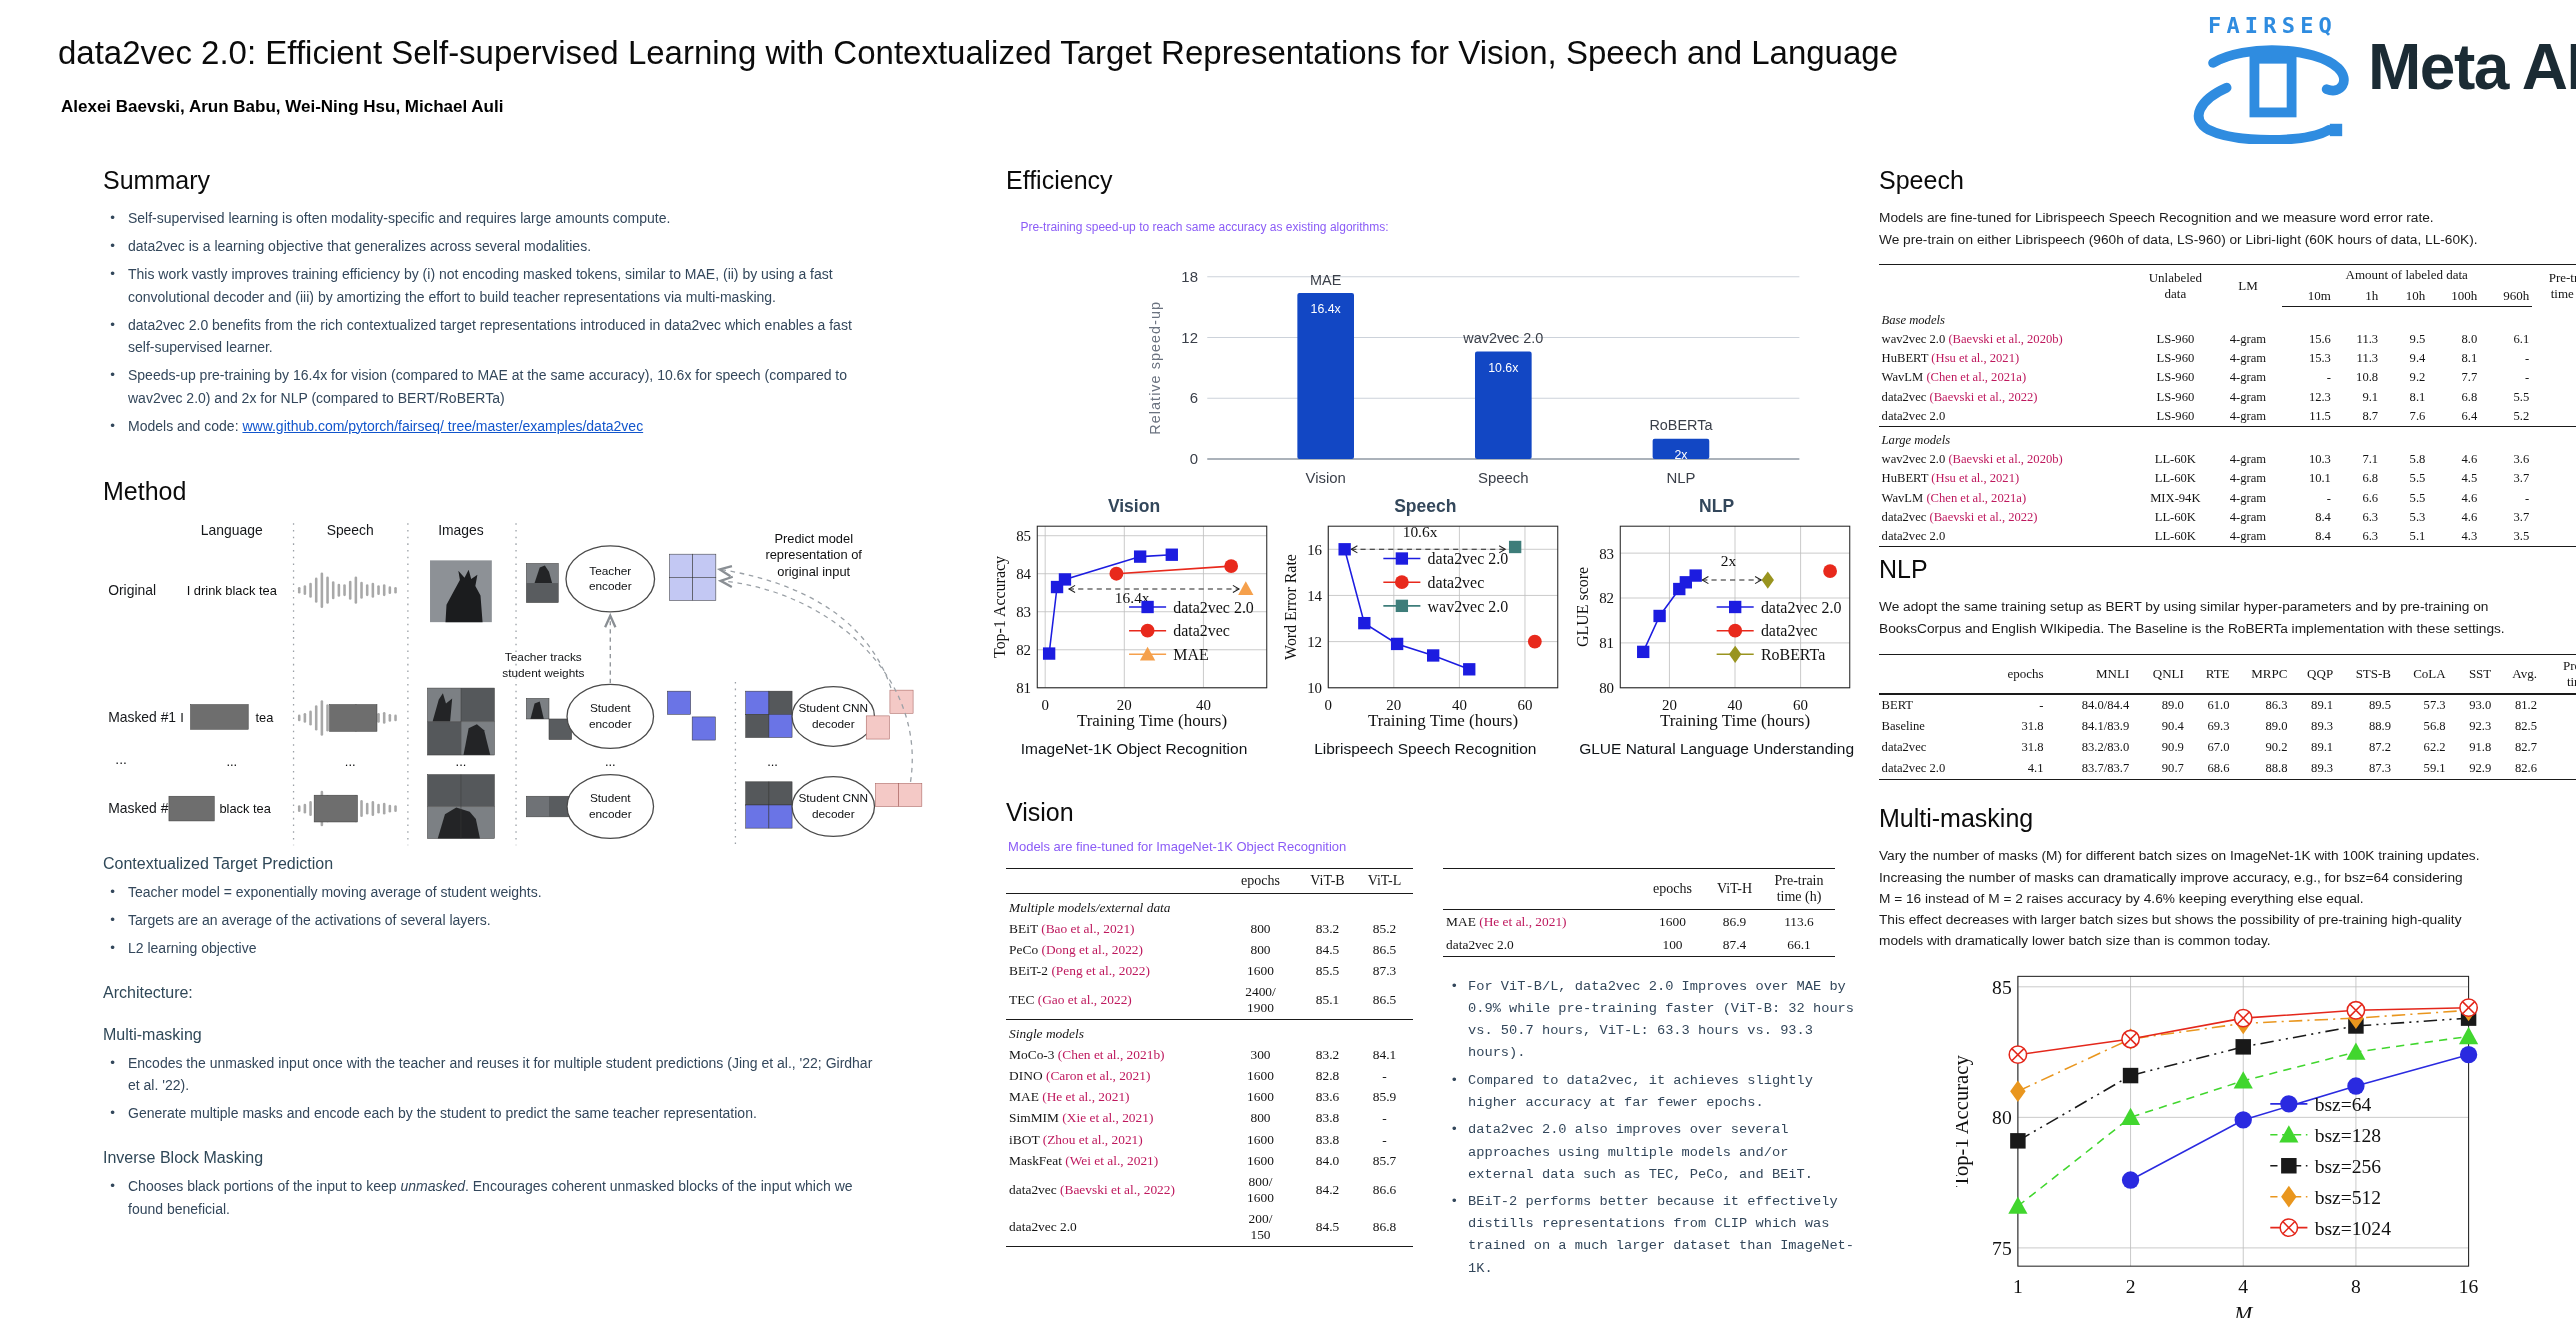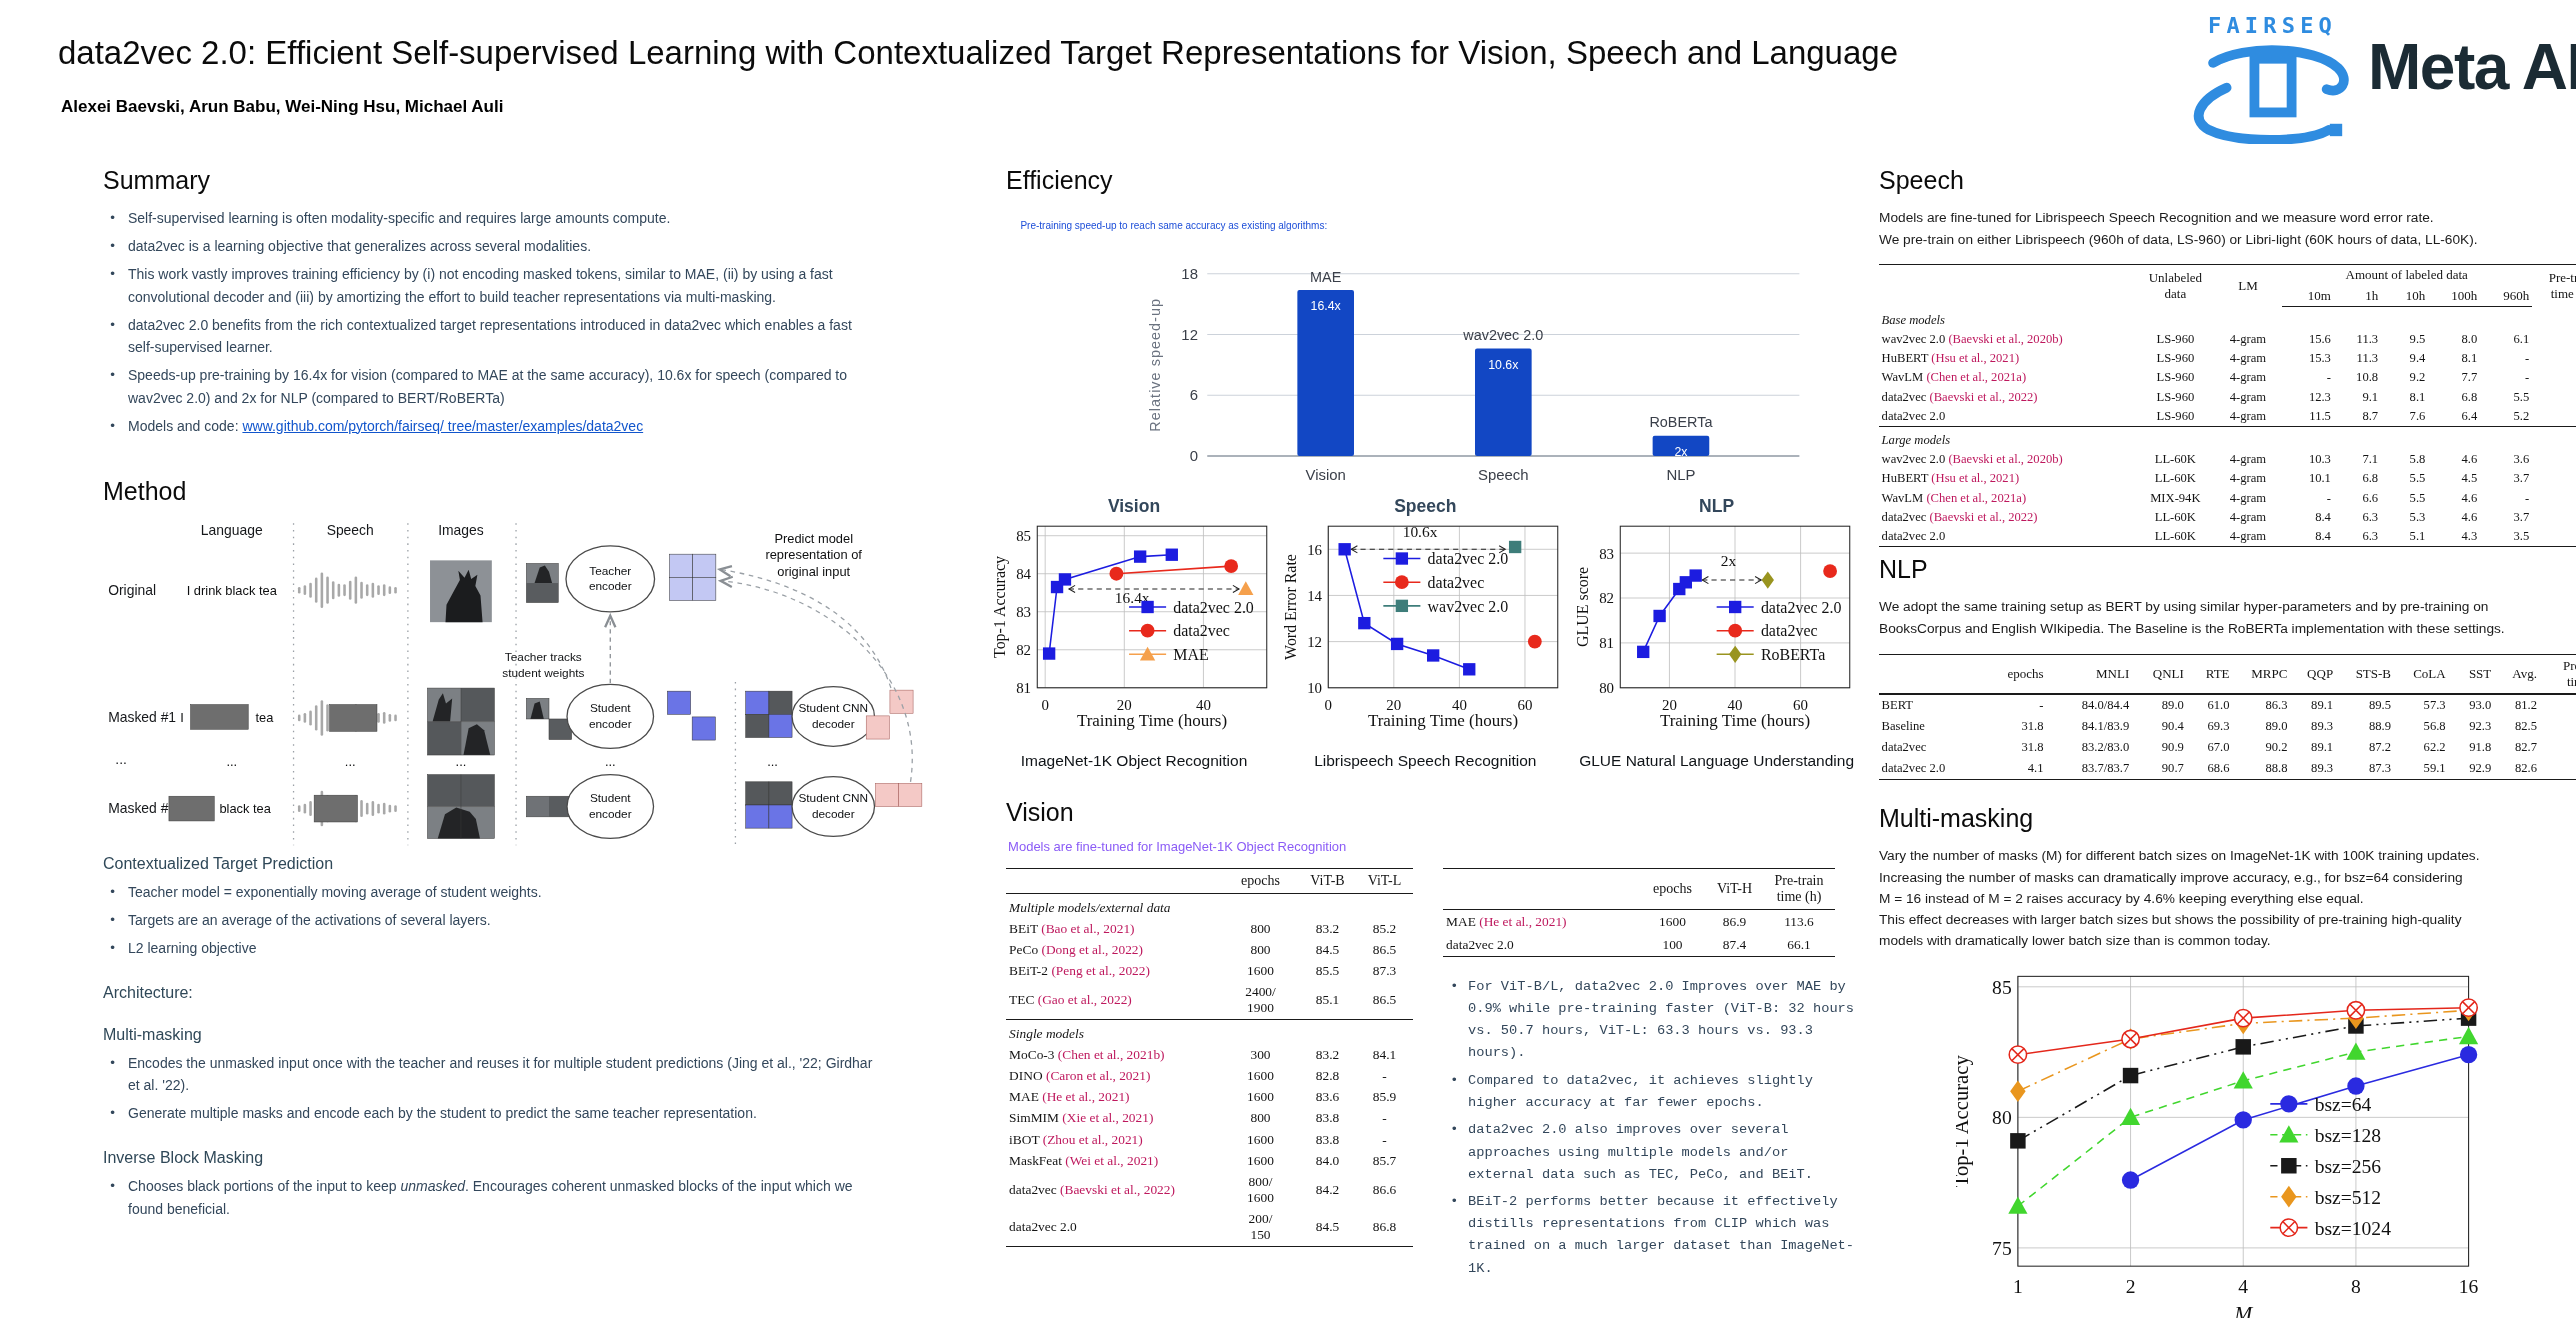--- a/index.html
+++ b/index.html
@@ -8,26 +8,26 @@
   .authors{position:absolute;left:61px;top:97px;font-size:17px;font-weight:700;color:#000000;}
   .sec{position:absolute;}
   .sec-h{font-size:25px;font-weight:400;color:#0b0b0b;margin:0 0 12.4px 0;}
   .sub-h{font-size:16px;font-weight:400;color:#2f4858;margin:24px 0 8.2px 0;}
   .sub-h.first{margin-top:0;}
   ul.bullets{list-style:none;margin:0;padding:0;}
   ul.bullets li{position:relative;padding-left:25px;font-size:14px;line-height:1.62;color:#33475b;margin-bottom:5.2px;}
   ul.bullets li::before{content:"\2022";position:absolute;left:7.2px;top:0px;font-size:13.4px;color:#33475b;}
   a.blink{color:#1155cc;text-decoration:underline;}
   .intro{font-size:13.7px;line-height:1.55;color:#1b1b1b;margin:0;}
-  .eff-sub{font-size:10px;color:#1d4ed8;margin:25px 0 0 14.4px;}
+  .eff-sub{font-size:12px;color:#8b5cf6;margin:25px 0 0 14.4px;}
   .chartbox{margin-top:18.5px;}
   .minirow{display:flex;gap:9.3px;}
   .mini{width:282px;}
   .mini-title{text-align:center;font-size:17.5px;font-weight:700;color:#33475b;margin-bottom:2.1px;}
-  .mini-cap{text-align:center;font-size:15.5px;color:#101418;margin-top:19px;}
+  .mini-cap{text-align:center;font-size:15.5px;color:#101418;margin-top:7px;}
   
   table.paper{border-collapse:collapse;font-family:"Liberation Serif","DejaVu Serif",serif;color:#141414;border-top:1.5px solid #1a1a1a;border-bottom:1.5px solid #1a1a1a;}
   table.paper th{font-weight:400;}
   table.paper .cite{color:#be185d;}
   table.paper tr.gl td{font-style:italic;padding-top:6.2px;padding-bottom:2.1px;}
   table.paper tr.sep td{border-top:1px solid #1a1a1a;}
   table.vt{font-size:13.4px;width:407px;}
   table.vt th{font-size:14px;padding:4.1px 3.1px;border-bottom:1px solid #1a1a1a;}
   table.vt td{padding:2.6px 3.1px;}
   table.vt td.num,table.vt th.num{text-align:center;}

